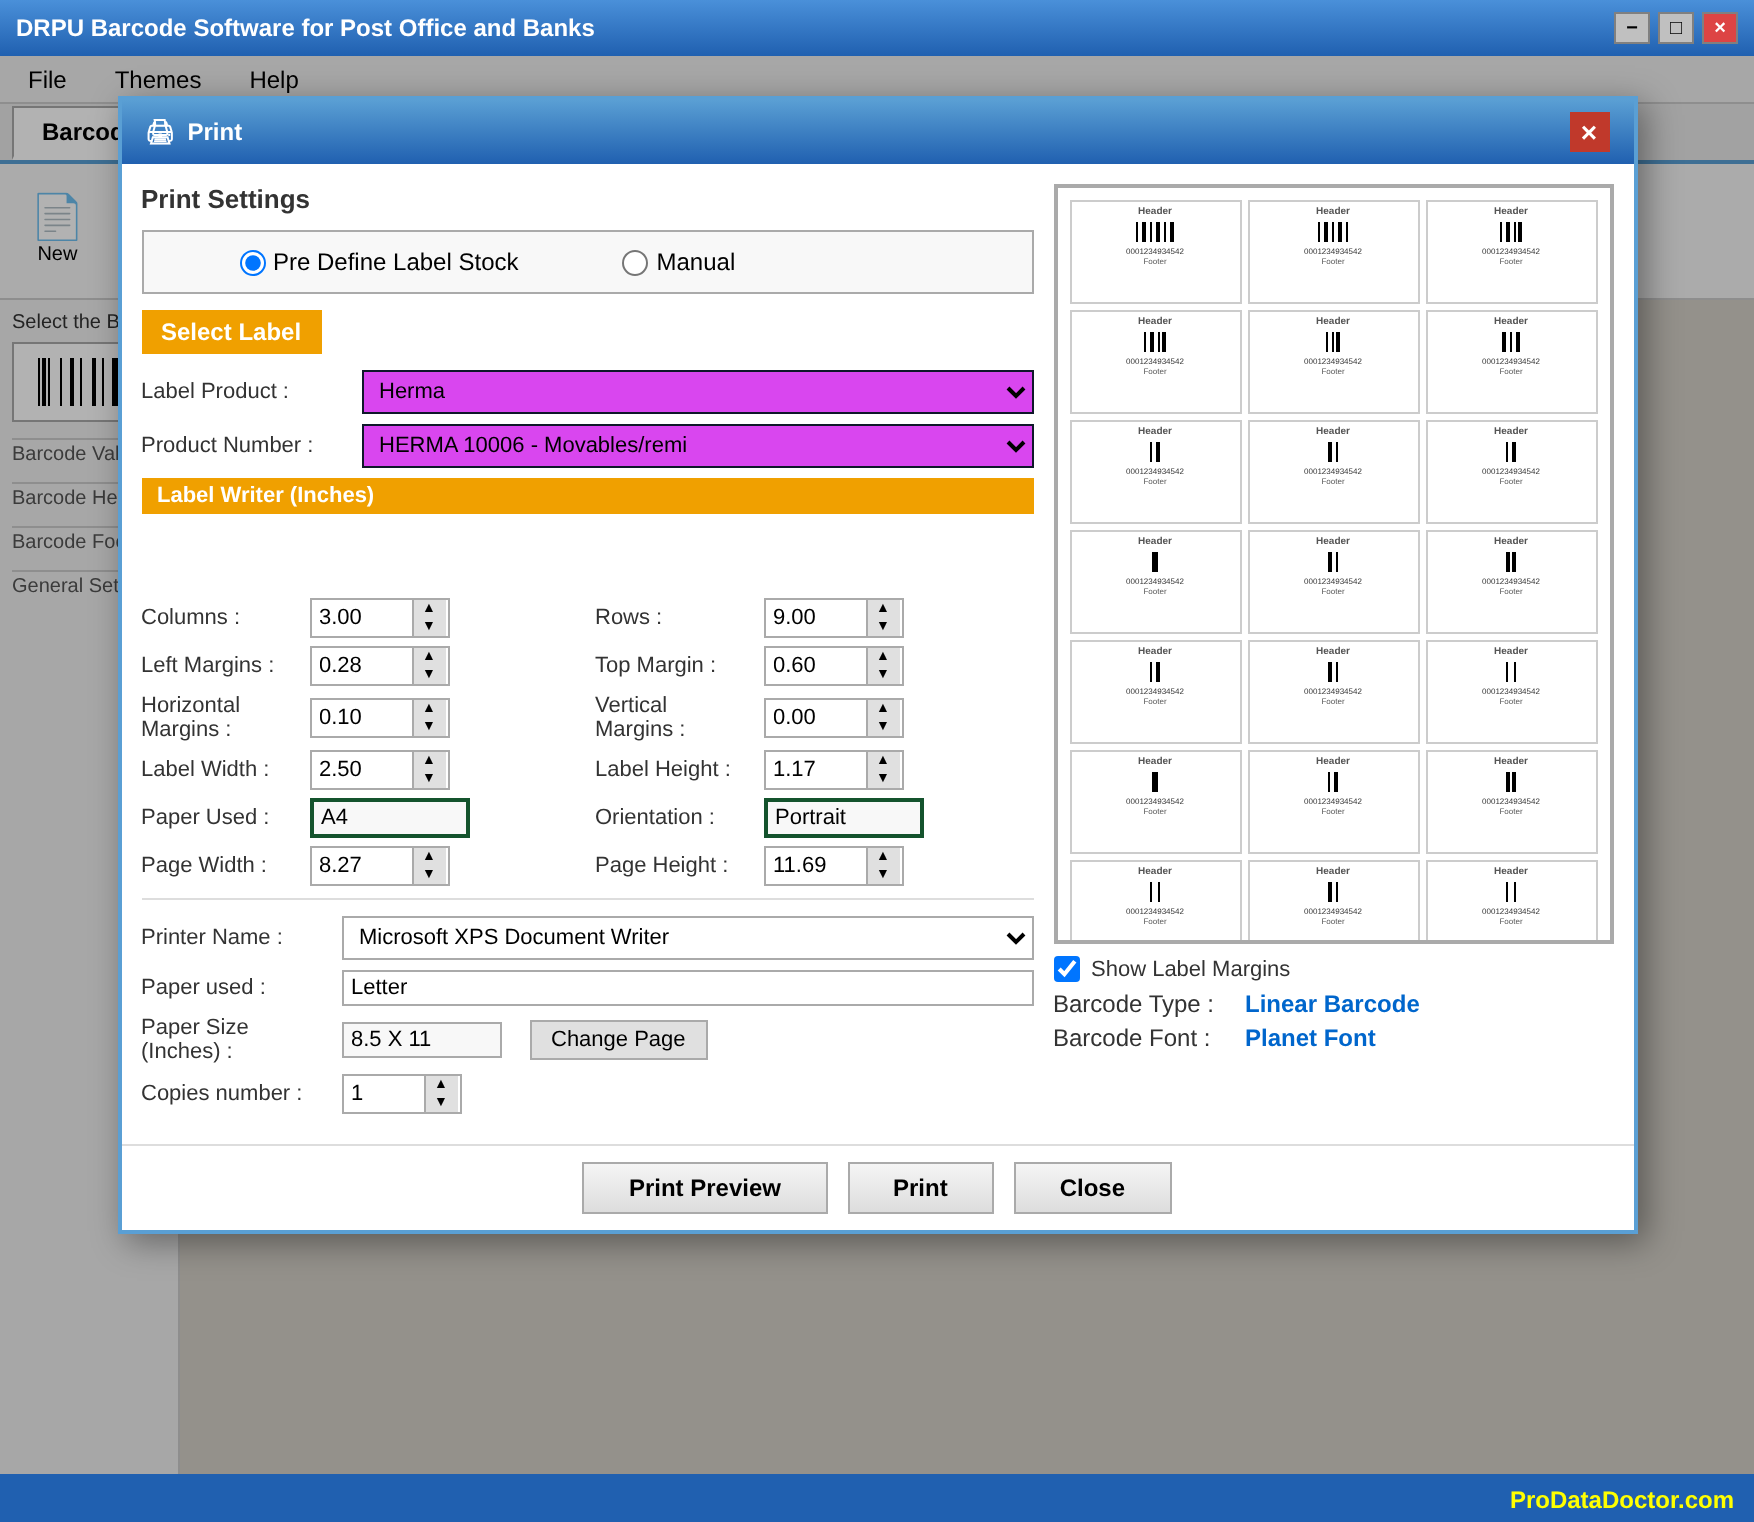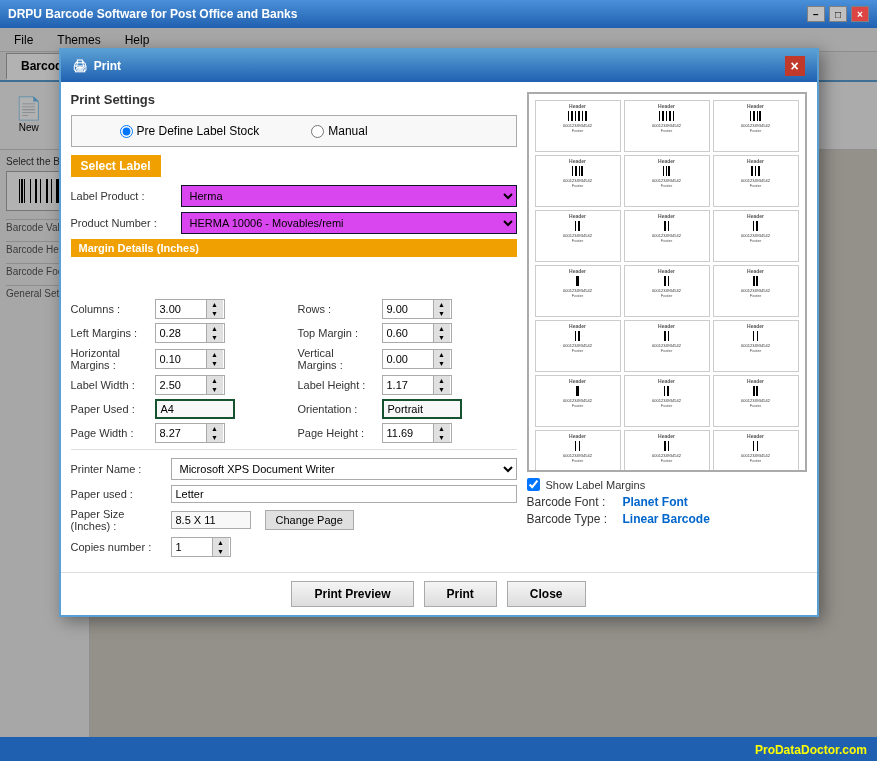--- a/index.html
+++ b/index.html
@@ -546,21 +546,21 @@
 
         
         <div class="form-row">
           <span class="form-label">Product Number :</span>
           <select class="form-control">
             <option>HERMA 10006 - Movables/remi</option>
           </select>
         </div>
 
         
-        <div class="label-details-title">Margin Details (Inches)</div>
+        <div class="label-details-title">Label Writer (Inches)</div>
 
         
         <div class="grid-form">
           <div class="grid-form-row">
             <span class="grid-label">Columns :</span>
             <div class="spinbox">
               <input type="text" value="3.00" style="">
               <div class="spinbox-btn">
                 <button>▲</button>
                 <button>▼</button>
@@ -946,26 +946,26 @@
           </div>
         </div>
 
         <div class="show-margins-row">
           <input type="checkbox" checked="" style="">
           <span class="barcode-info">Show Label Margins</span>
         </div>
 
         <div class="barcode-info">
           <div class="barcode-info-row">
+            <span class="info-label">Barcode Type :</span>
+            <span class="info-value">Linear Barcode</span>
+          </div>
+          <div class="barcode-info-row">
             <span class="info-label">Barcode Font :</span>
             <span class="info-value">Planet Font</span>
-          </div>
-          <div class="barcode-info-row">
-            <span class="info-label">Barcode Type :</span>
-            <span class="info-value">Linear Barcode</span>
           </div>
         </div>
       </div>
     </div>
 
     <div class="dialog-footer">
       <button class="footer-btn">Print Preview</button>
       <button class="footer-btn print-btn">Print</button>
       <button class="footer-btn">Close</button>
     </div>

